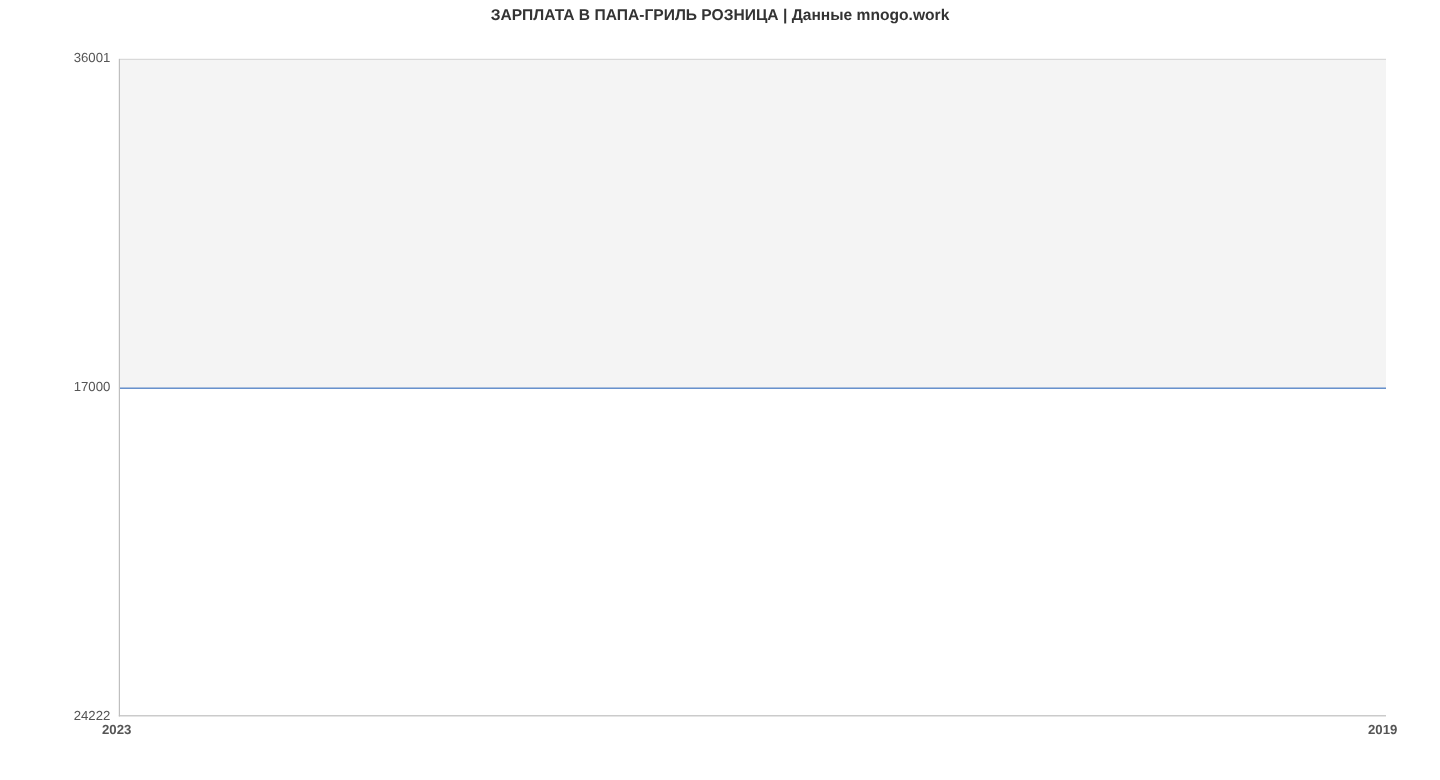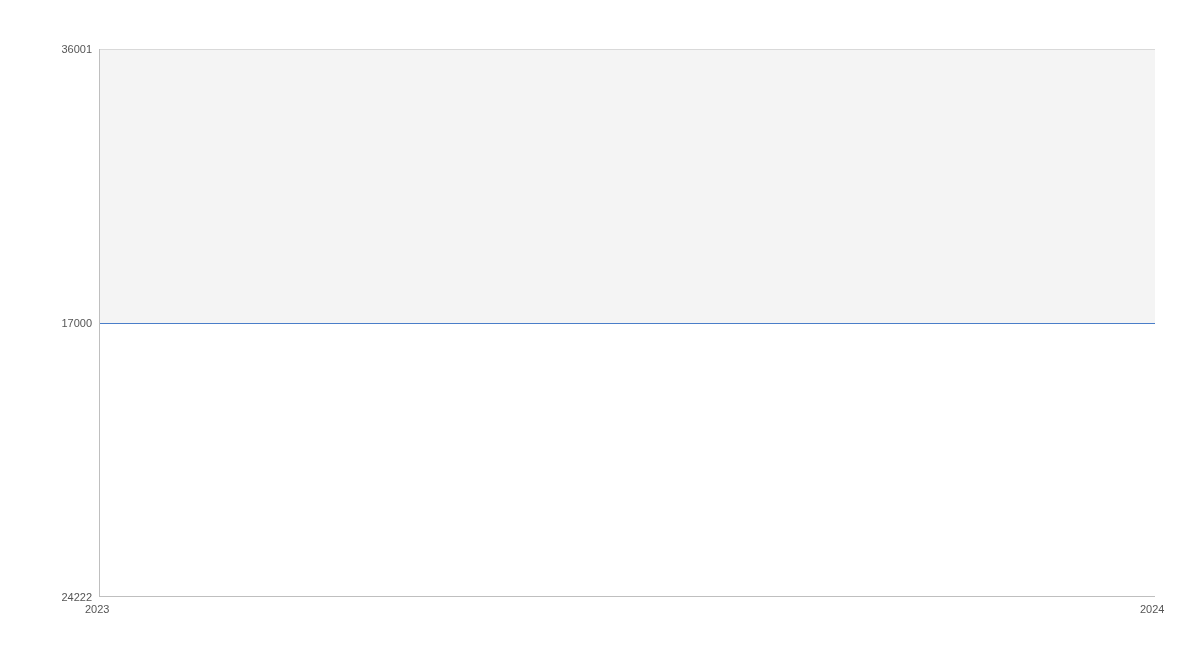--- a/index.html
+++ b/index.html
@@ -68,34 +68,36 @@
     text-align: right;
     font-size: 11px;
     color: #555;
     transform: translateY(-50%);
   }
   .xtick {
     position: absolute;
     top: 603px;
     font-size: 11px;
     color: #555;
+    font-weight: bold;
   }
 </style>
 </head>
 <body>
 
 <div class="chart-wrap">
 
+  <div class="title">ЗАРПЛАТА В ПАПА-ГРИЛЬ РОЗНИЦА | Данные mnogo.work</div>
 
   <div class="ytick" style="top:49px">36001</div>
   <div class="ytick" style="top:323px">17000</div>
   <div class="ytick" style="top:597px">24222</div>
 
   <div class="xtick" style="left:85px">2023</div>
-  <div class="xtick" style="left:1140px">2024</div>
+  <div class="xtick" style="left:1140px">2019</div>
 
   <div class="plot-area">
     <div class="shade"></div>
     <div class="gridline grid-top"></div>
     <div class="gridline grid-mid"></div>
     <div class="data-line"></div>
   </div>
 
 </div>
 

